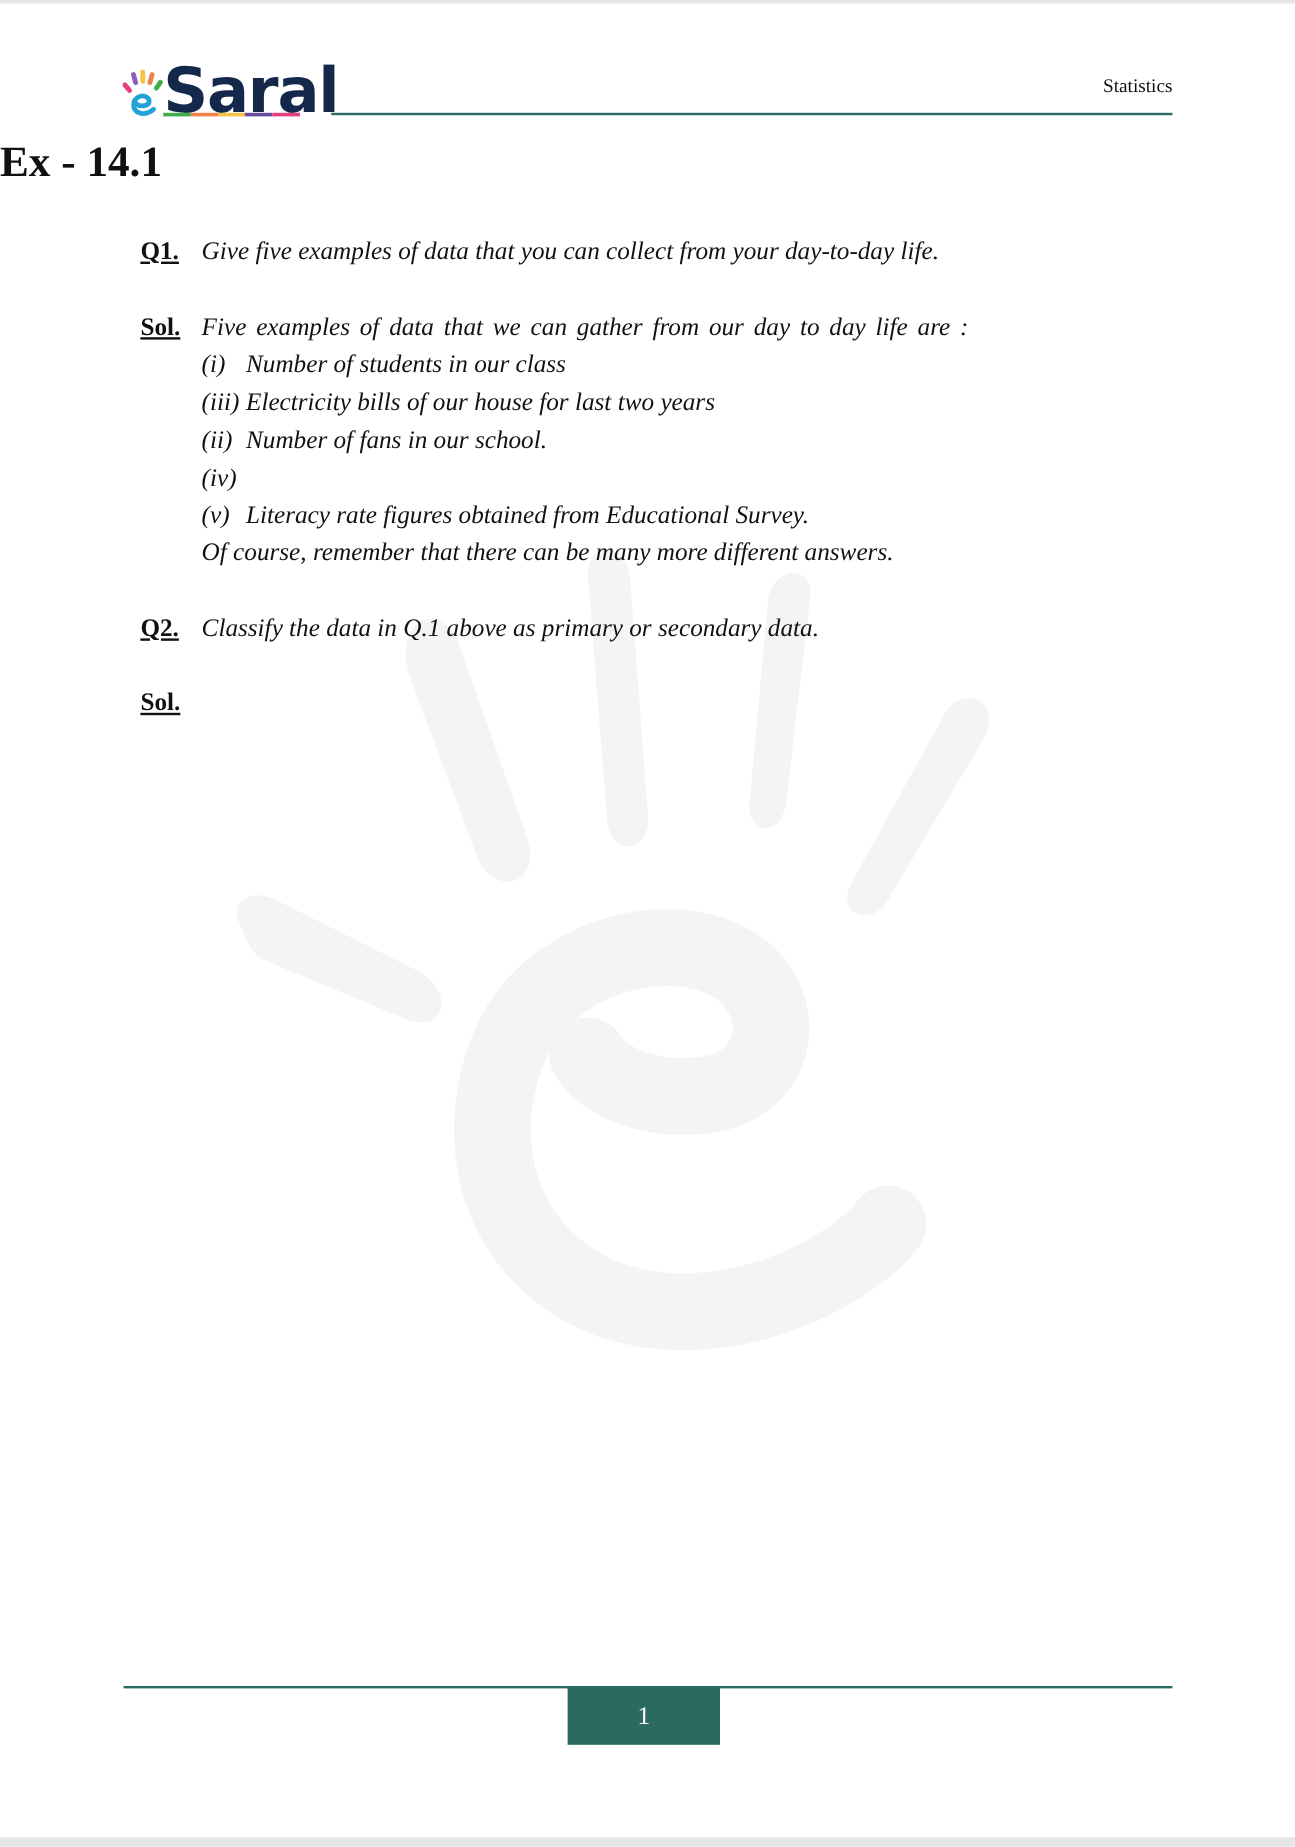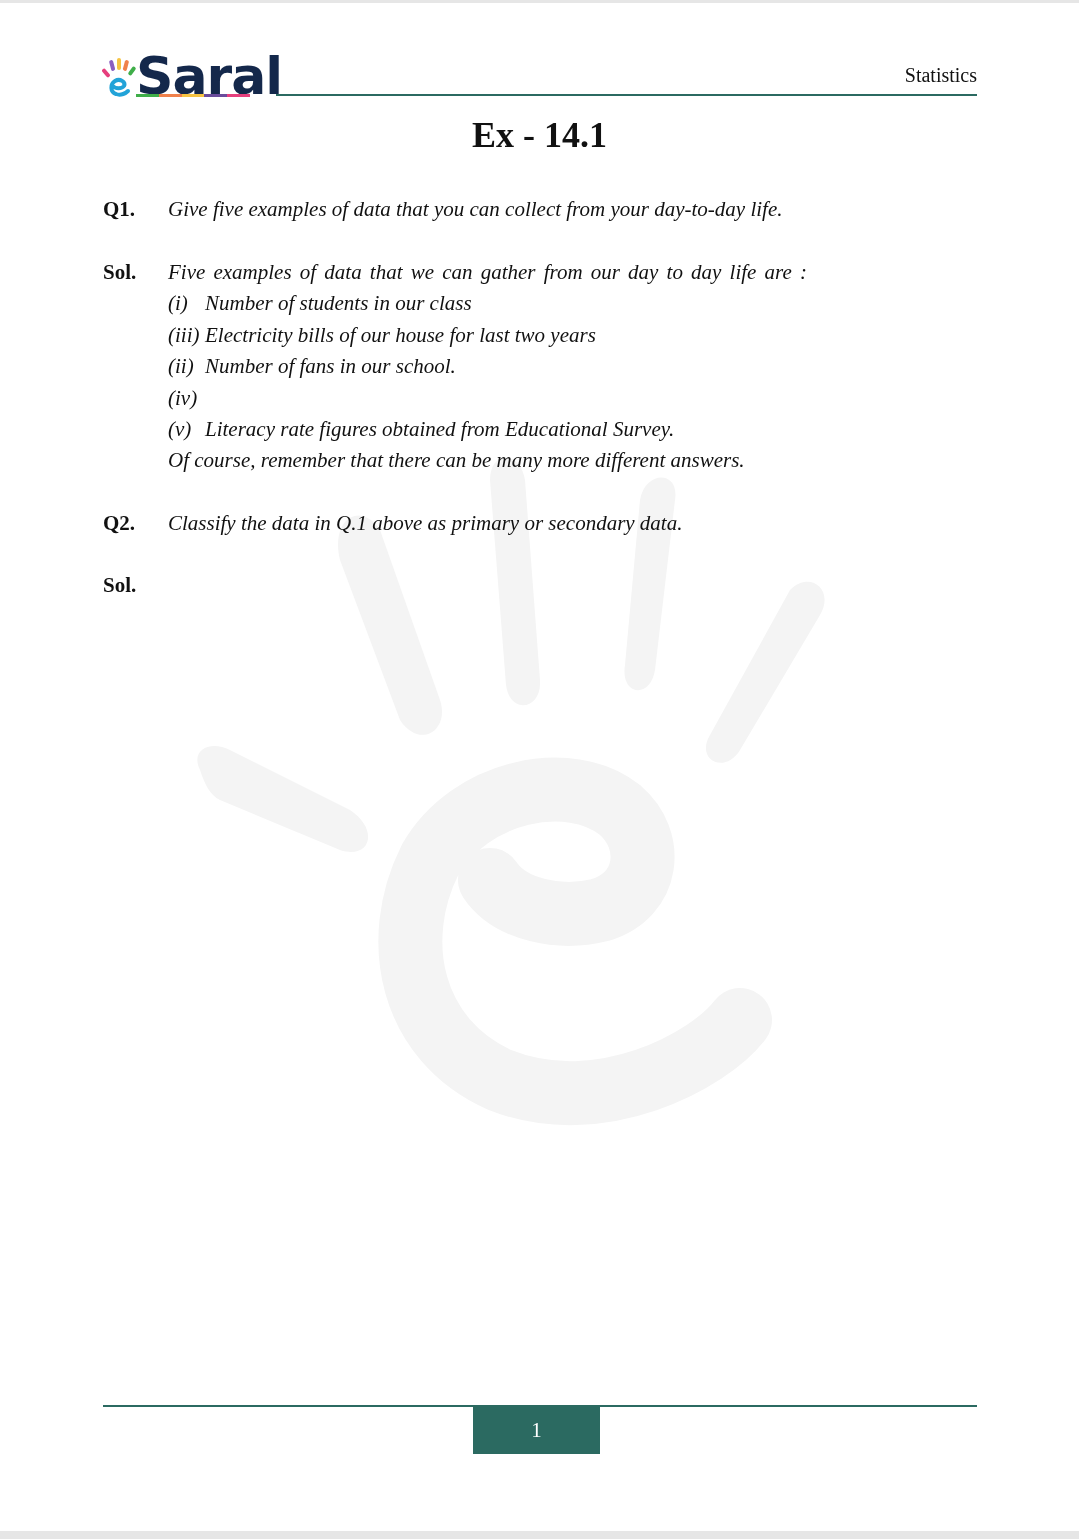--- a/index.html
+++ b/index.html
@@ -11,27 +11,27 @@
   .bottombar { position: absolute; left: 0; top: 1531px; width: 1079px; height: 8px; background: #e6e6e6; }
   .watermark { position: absolute; left: 180px; top: 440px; width: 680px; height: 720px; }
   .logo { position: absolute; left: 102px; top: 52px; height: 48px; width: 160px; }
   .logo-text {
     position: absolute; left: 34px; top: -6px; font-family: "DejaVu Sans", sans-serif;
     font-size: 52px; font-weight: bold; color: #14284b; letter-spacing: -1px;
   }
   .logo-underline { position: absolute; left: 34px; top: 42px; height: 3px; width: 114px; display: flex; }
   .logo-underline span { flex: 1; height: 3px; }
   .header-line { position: absolute; left: 276px; top: 94px; width: 701px; height: 2px; background: #2b6a61; }
-  .header-subject { position: absolute; right: 102px; top: 64px; font-size: 20px; color: #111; }
+  .header-subject { position: absolute; right: 102px; top: 64px; font-size: 16px; color: #111; }
   .ex-title {
-    position: absolute; left: 0; width: 1079px; top: 114px; text-align: center;
+    position: absolute; left: 0; width: 1079px; top: 114px; 
     font-size: 36px; font-weight: bold;
   }
   .row { position: absolute; left: 103px; font-size: 21px; line-height: 31.4px; }
-  .row .label { position: absolute; left: 0; top: 0; font-weight: bold; width: 60px; }
+  .row .label { position: absolute; left: 14px; top: 0; font-weight: bold; width: 60px; text-decoration: underline; }
   .row .body { position: absolute; left: 65px; top: 0; width: 700px; }
   .row .body div { white-space: nowrap; font-style: italic; }
   .item { display: flex; }
   .item .num { display: inline-block; width: 37px; }
   .justify { text-align: justify; text-align-last: justify; width: 639px; }
   .footer-line { position: absolute; left: 103px; top: 1405px; width: 874px; height: 2px; background: #2b6a61; }
   .page-box {
     position: absolute; left: 473px; top: 1406px; width: 127px; height: 48px;
     background: #2b6a61; color: #ffffff; font-size: 21px; text-align: center; line-height: 48px;
   }

